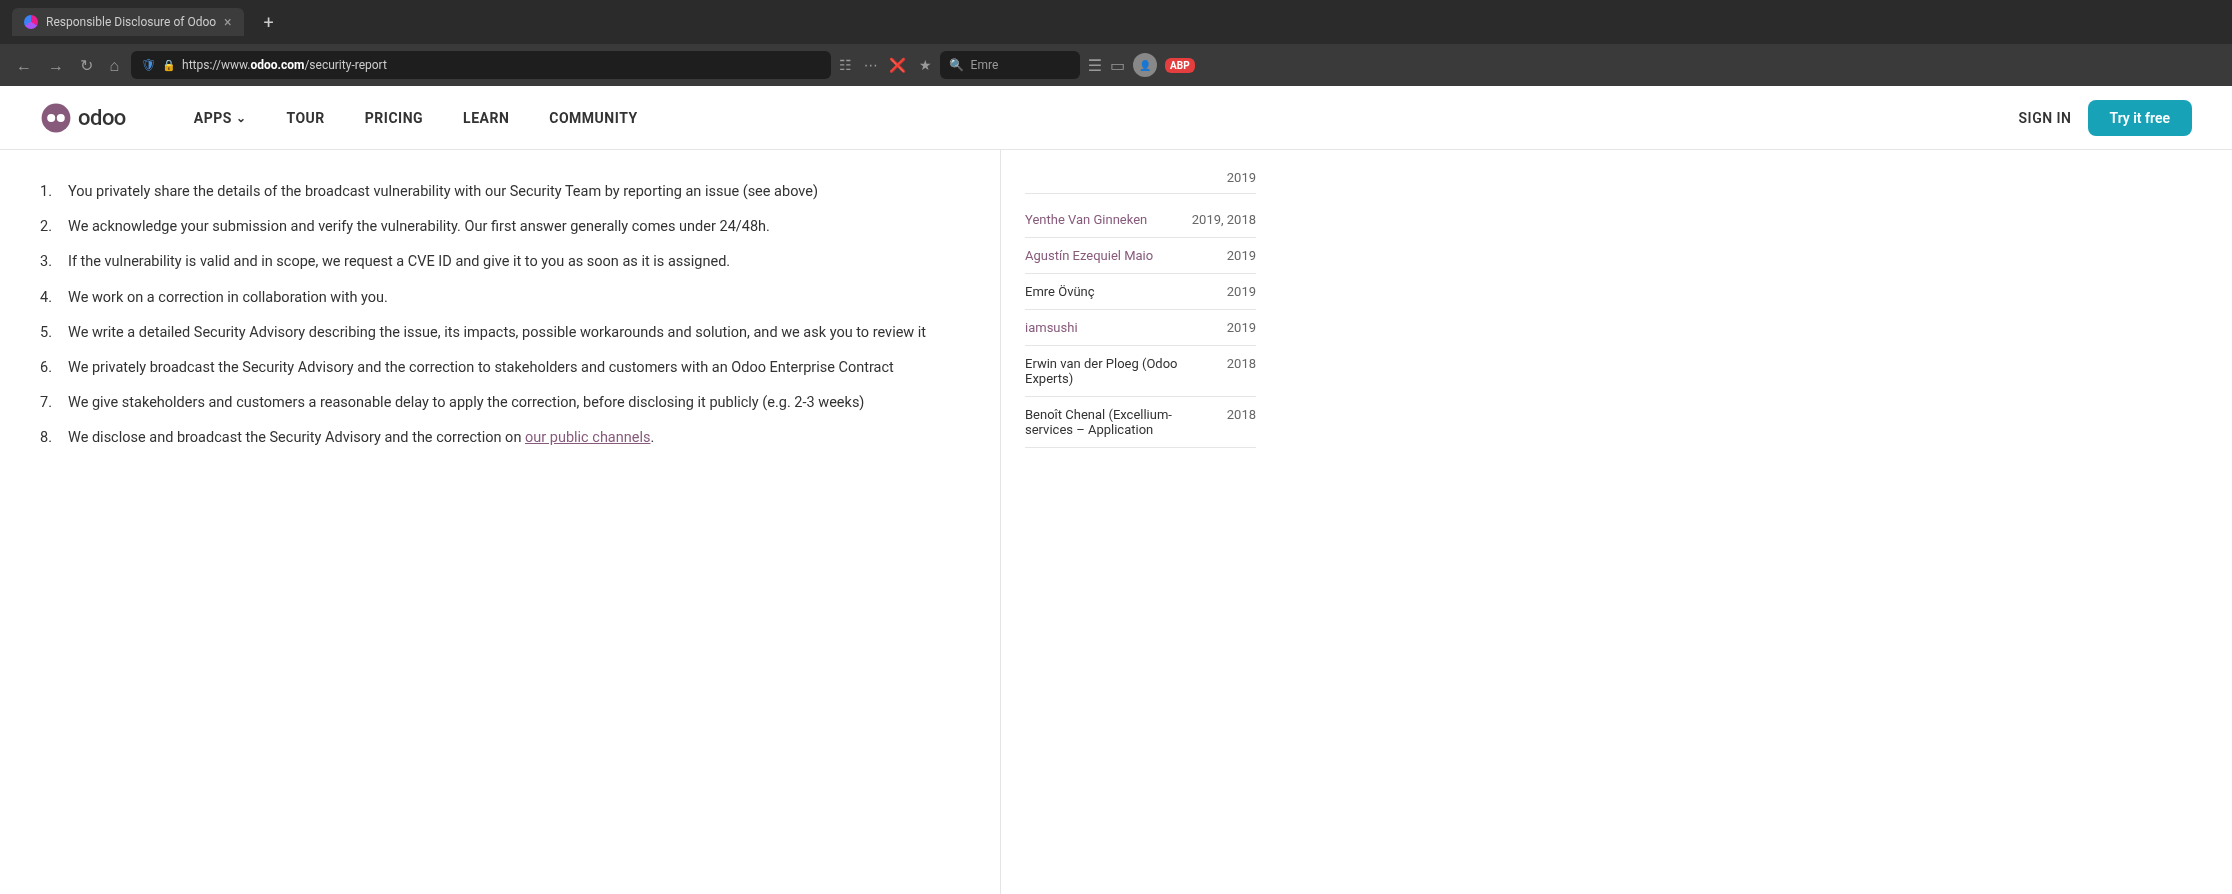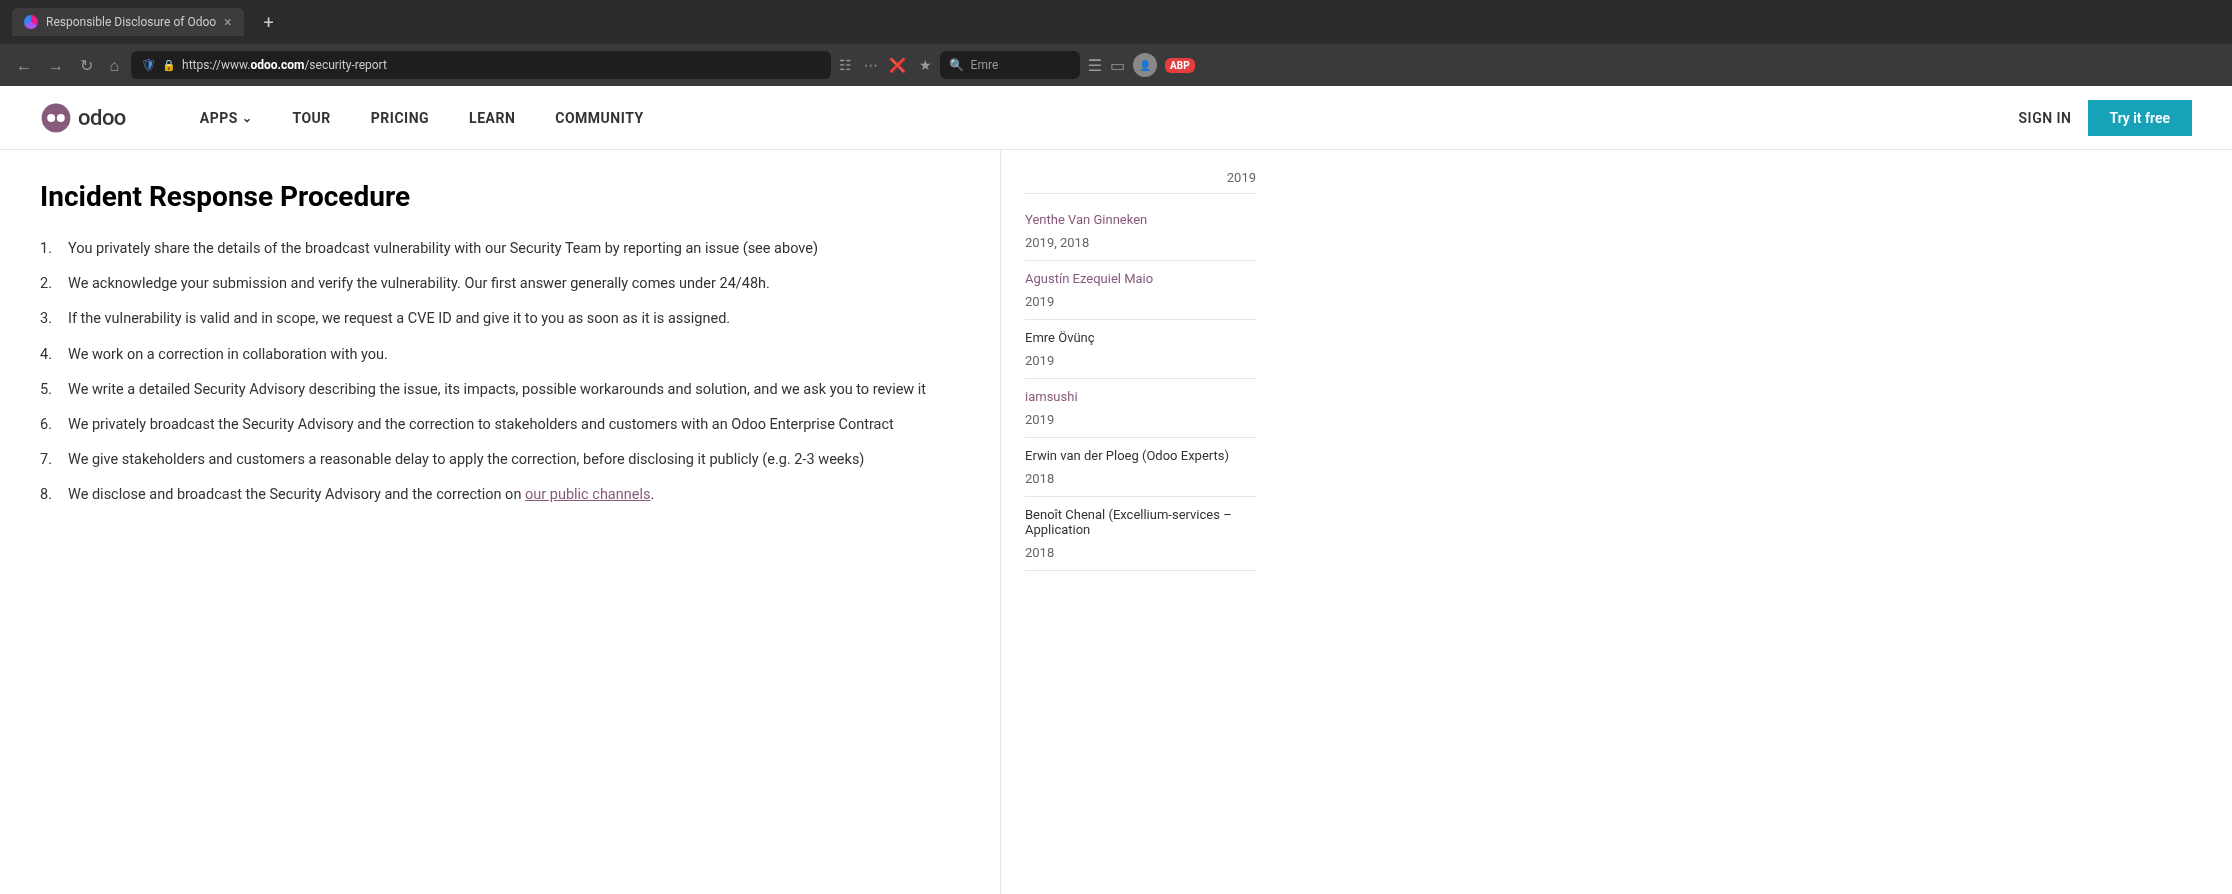--- a/index.html
+++ b/index.html
@@ -125,21 +125,21 @@
       border-radius: 6px;
     }
 
     
     .site-nav {
       height: 64px;
       border-bottom: 1px solid #e5e5e5;
       display: flex;
       align-items: center;
       padding: 0 40px;
-      gap: 14px;
+      gap: 8px;
     }
     .odoo-logo {
       display: flex;
       align-items: center;
       gap: 6px;
       margin-right: 40px;
     }
     .odoo-logo-icon {
       width: 32px;
       height: 32px;
@@ -182,21 +182,21 @@
       font-size: 14px;
       font-weight: 600;
       color: #333;
       cursor: pointer;
       letter-spacing: 0.5px;
     }
     .try-free-btn {
       background: #17a2b8;
       color: #fff;
       padding: 10px 22px;
-      border-radius: 0;
+      border-radius: 8px;
       font-size: 14px;
       font-weight: 600;
       cursor: pointer;
       white-space: nowrap;
     }
 
     
     .main-wrapper {
       display: flex;
       min-height: calc(894px - 44px - 42px - 64px);
@@ -253,21 +253,20 @@
       padding-bottom: 8px;
       border-bottom: 1px solid #e5e5e5;
     }
     .sidebar-entry {
       display: flex;
       justify-content: space-between;
       align-items: flex-start;
       padding: 10px 0;
       border-bottom: 1px solid #e5e5e5;
       gap: 8px;
-      flex-direction: column;
     }
     .sidebar-entry .entry-name {
       font-size: 13px;
       color: #875a7b;
       cursor: pointer;
     }
     .sidebar-entry .entry-name.plain {
       color: #333;
       cursor: default;
     }
@@ -346,21 +345,20 @@
     </div>
   </div>
   <div class="nav-right">
     <span class="sign-in-btn">SIGN IN</span>
     <div class="try-free-btn">Try it free</div>
   </div>
 </nav>
 
 <div class="main-wrapper">
   <div class="content-area">
-    <h1 class="page-title">Incident Response Procedure</h1>
     <ol class="procedure-list">
       <li>
         <span>You privately share the details of the broadcast vulnerability with our Security Team by reporting an issue (see above)</span>
       </li>
       <li>
         <span>We acknowledge your submission and verify the vulnerability. Our first answer generally comes under 24/48h.</span>
       </li>
       <li>
         <span>If the vulnerability is valid and in scope, we request a CVE ID and give it to you as soon as it is assigned.</span>
       </li>

